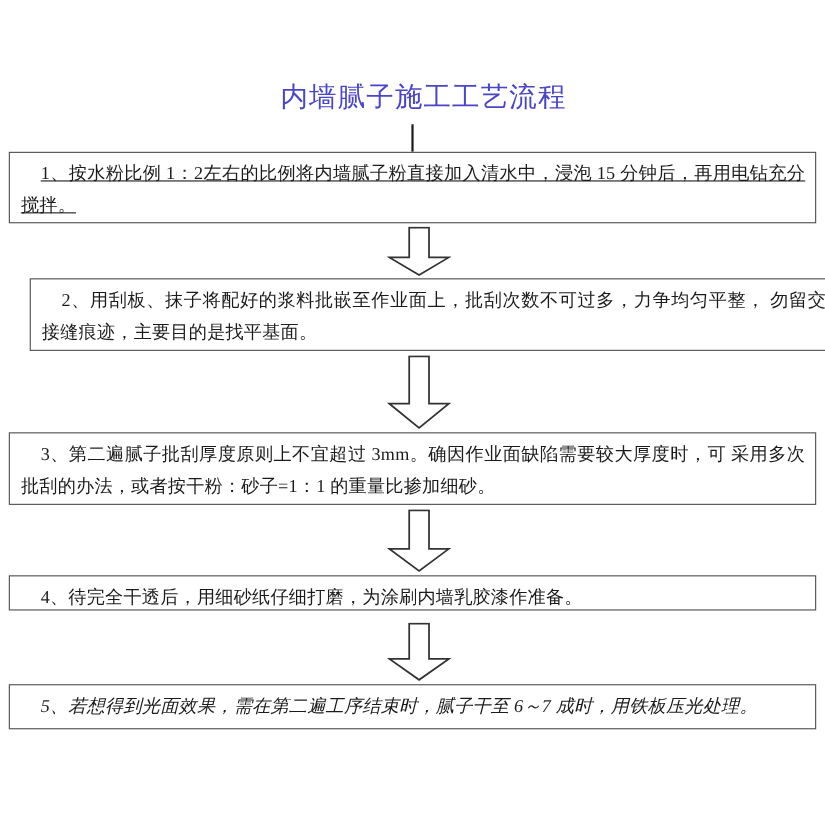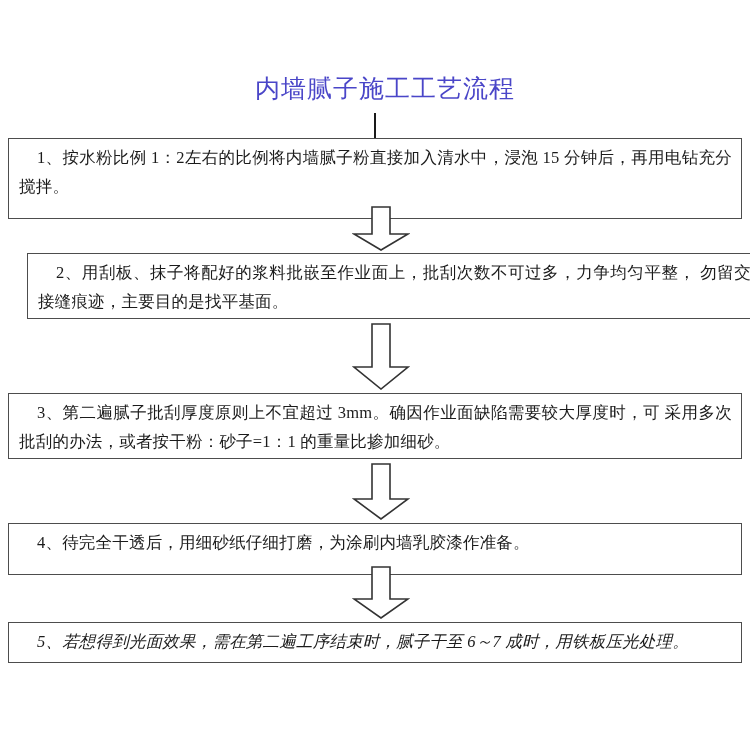--- a/index.html
+++ b/index.html
@@ -66,24 +66,24 @@
     text-justify: inter-ideograph;
     letter-spacing: 0.2px;
   }
 
   .step-box .step-text {
     display: block;
     text-indent: 18px;
   }
 
   
-  #step-box-1 { top: 138px;  height: 81px; }
+  #step-box-1 { top: 138px;  height: 65px; text-decoration: underline; }
   #step-box-2 { top: 253px;  height: 66px; margin-left: 19px; }
   #step-box-3 { top: 393px;  height: 66px; }
-  #step-box-4 { top: 523px;  height: 52px; }
+  #step-box-4 { top: 523px;  height: 32px; }
   #step-box-5 { top: 622px;  height: 41px; font-style: italic; }
 
   #step-box-4 .step-text,
   #step-box-5 .step-text {
     line-height: 30px;
   }
 
   
   .down-arrow {
     position: absolute;

